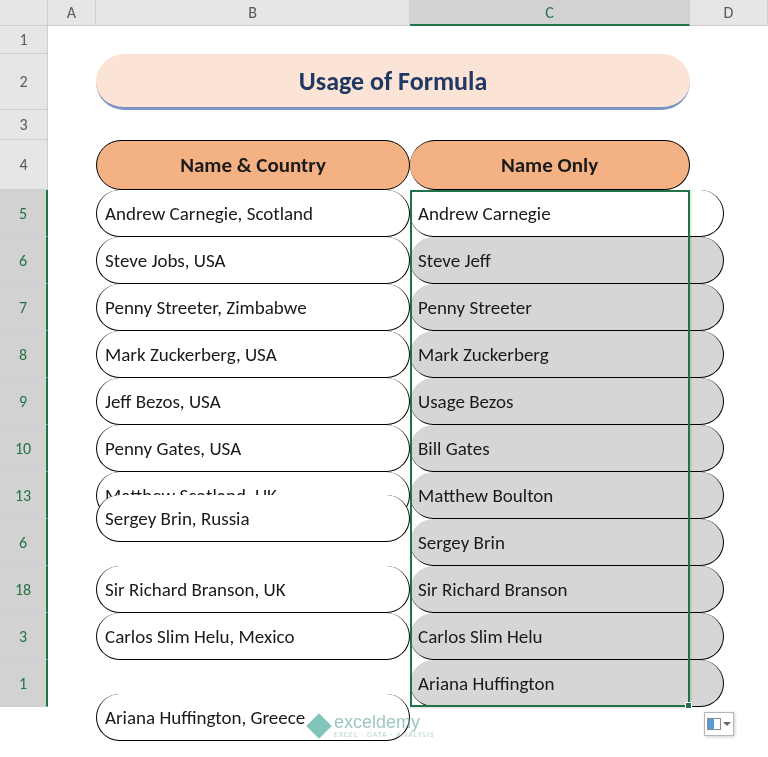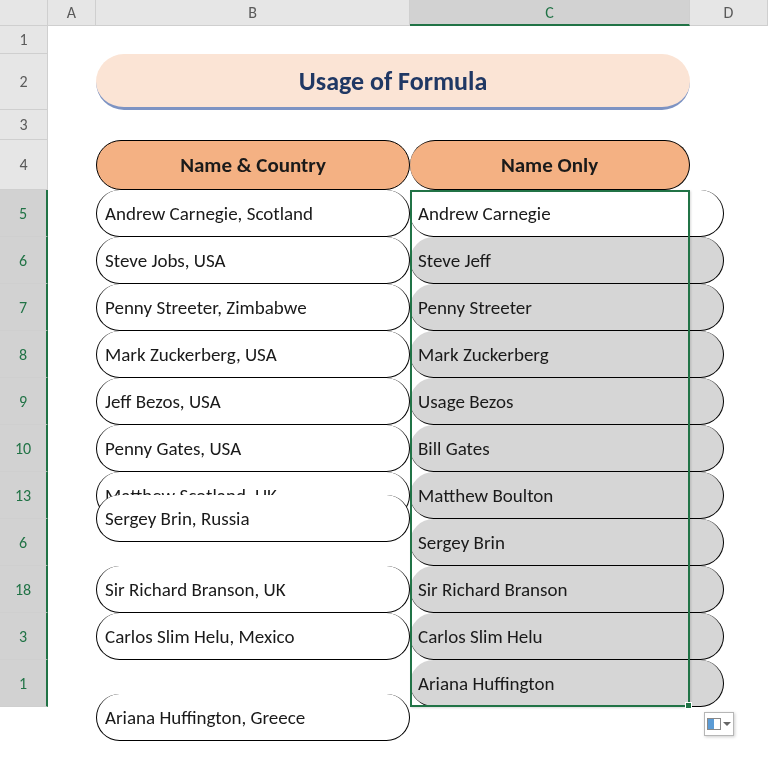--- a/index.html
+++ b/index.html
@@ -273,14 +273,21 @@
     <div class="selection-border">
       <div class="fill-handle"></div>
     </div>
 
     <div class="autofill-options">
       <div class="icon-box"></div>
       <div class="drop"></div>
     </div>
   </div>
 
+  <div class="watermark">
+    <div class="logo"></div>
+    <div>
+      <div class="txt">exceldemy</div>
+      <div class="sub">EXCEL · DATA · ANALYSIS</div>
+    </div>
+  </div>
 
 </div>
 
 </body></html>

